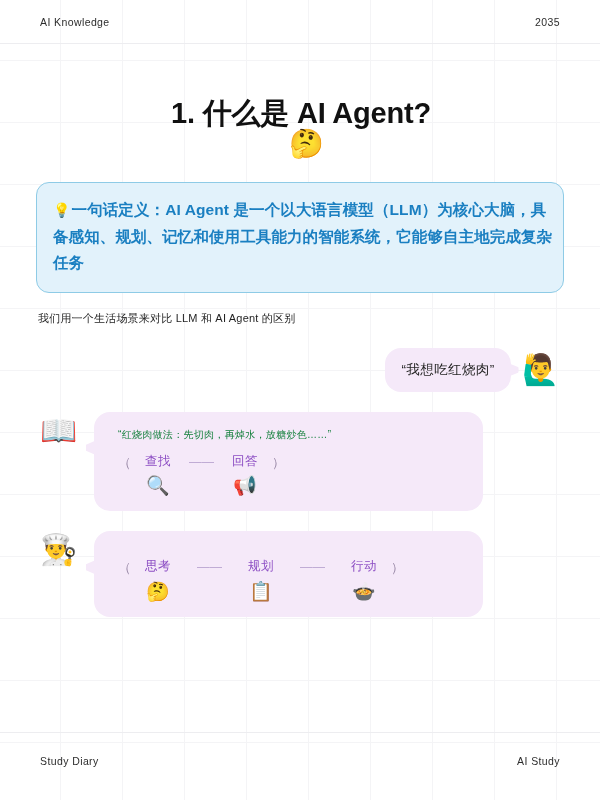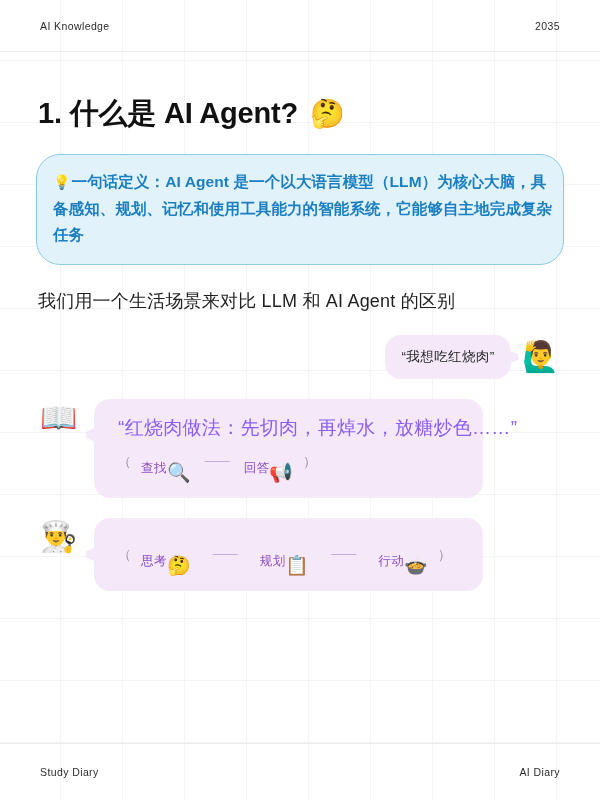--- a/index.html
+++ b/index.html
@@ -24,38 +24,38 @@
       linear-gradient(to right, #f4f4f6 1px, transparent 1px),
       linear-gradient(to bottom, #f4f4f6 1px, transparent 1px);
     background-size: 62px 62px;
     background-position: -2px -2px;
   }
 
   
   .header {
     position: absolute;
     left: 0; right: 0; top: 0;
-    height: 52px;
+    height: 44px;
     padding: 13px 40px;
     box-sizing: border-box;
     display: flex;
     align-items: center;
     justify-content: space-between;
     border-bottom: 1px solid #ededf0;
   }
   .header-left, .header-right {
     font-size: 10.5px;
     letter-spacing: 0.4px;
     color: #2c2c2c;
   }
 
   
   .footer {
     position: absolute;
-    left: 0; right: 0; bottom: 1px;
+    left: 0; right: 0; bottom: 12px;
     height: 56px;
     padding: 0 40px;
     box-sizing: border-box;
     display: flex;
     align-items: center;
     justify-content: space-between;
     border-top: 1px solid #ededf0;
   }
   .footer-left, .footer-right {
     font-size: 10.5px;
@@ -74,53 +74,54 @@
 
   .title {
     margin: 44px 0 0 2px;
     font-size: 29px;
     font-weight: bold;
     letter-spacing: -0.2px;
     color: #111111;
     display: flex;
     align-items: center;
     line-height: 1.1;
+    flex-direction: column;
   }
   .title-emoji {
     font-size: 28px;
     margin-left: 12px;
     line-height: 1;
   }
 
   
   .callout {
     margin-top: 24px;
     background: #e2f2fb;
     border: 1.6px solid #8ecbe6;
-    border-radius: 24px;
+    border-radius: 13px;
     padding: 14px 7px 15px 16px;
     box-sizing: border-box;
   }
   .callout-text {
     font-size: 15.5px;
     font-weight: bold;
     line-height: 1.72;
     color: #1a7fc1;
     letter-spacing: 0.1px;
   }
   .bulb {
     font-size: 14px;
     margin-right: 1px;
   }
 
   
   .scenario {
-    margin-top: 24px;
+    margin-top: 18px;
     margin-left: 2px;
-    font-size: 18px;
+    font-size: 11px;
     color: #1f1f1f;
     letter-spacing: 0.2px;
   }
 
   
   .user-row {
     margin-top: 22px;
     display: flex;
     align-items: center;
     justify-content: flex-end;
@@ -189,42 +190,42 @@
     content: "";
     position: absolute;
     left: -8px;
     top: 26px;
     width: 16px;
     height: 20px;
     background: #f5e9f9;
     clip-path: polygon(100% 0, 0 35%, 0 65%, 100% 100%);
   }
   .reply-quote {
-    font-size: 19px;
-    color: #8b5cf6;
+    font-size: 10px;
+    color: #15803d;
     letter-spacing: 0.3px;
     line-height: 1.4;
     white-space: nowrap;
   }
 
   
   .flow {
     margin-top: 13px;
     display: flex;
     align-items: flex-start;
   }
   .flow-paren {
     font-size: 13px;
     color: #9a8aa8;
     line-height: 1;
     padding-top: 1px;
   }
   .flow-step {
     display: flex;
-    flex-direction: row;
+    flex-direction: column;
     align-items: center;
     min-width: 34px;
   }
   .flow-step-label {
     font-size: 12.5px;
     color: #8d4fc4;
     letter-spacing: 0.5px;
     line-height: 1;
   }
   .flow-step-emoji {
@@ -327,16 +328,16 @@
             <span class="flow-paren">）</span>
           </div>
         </div>
       </div>
     </div>
 
   </div>
 
   <div class="footer">
     <div class="footer-left">Study Diary</div>
-    <div class="footer-right">AI Diary</div>
+    <div class="footer-right">AI Study</div>
   </div>
 
 </div>
 
 </body></html>

